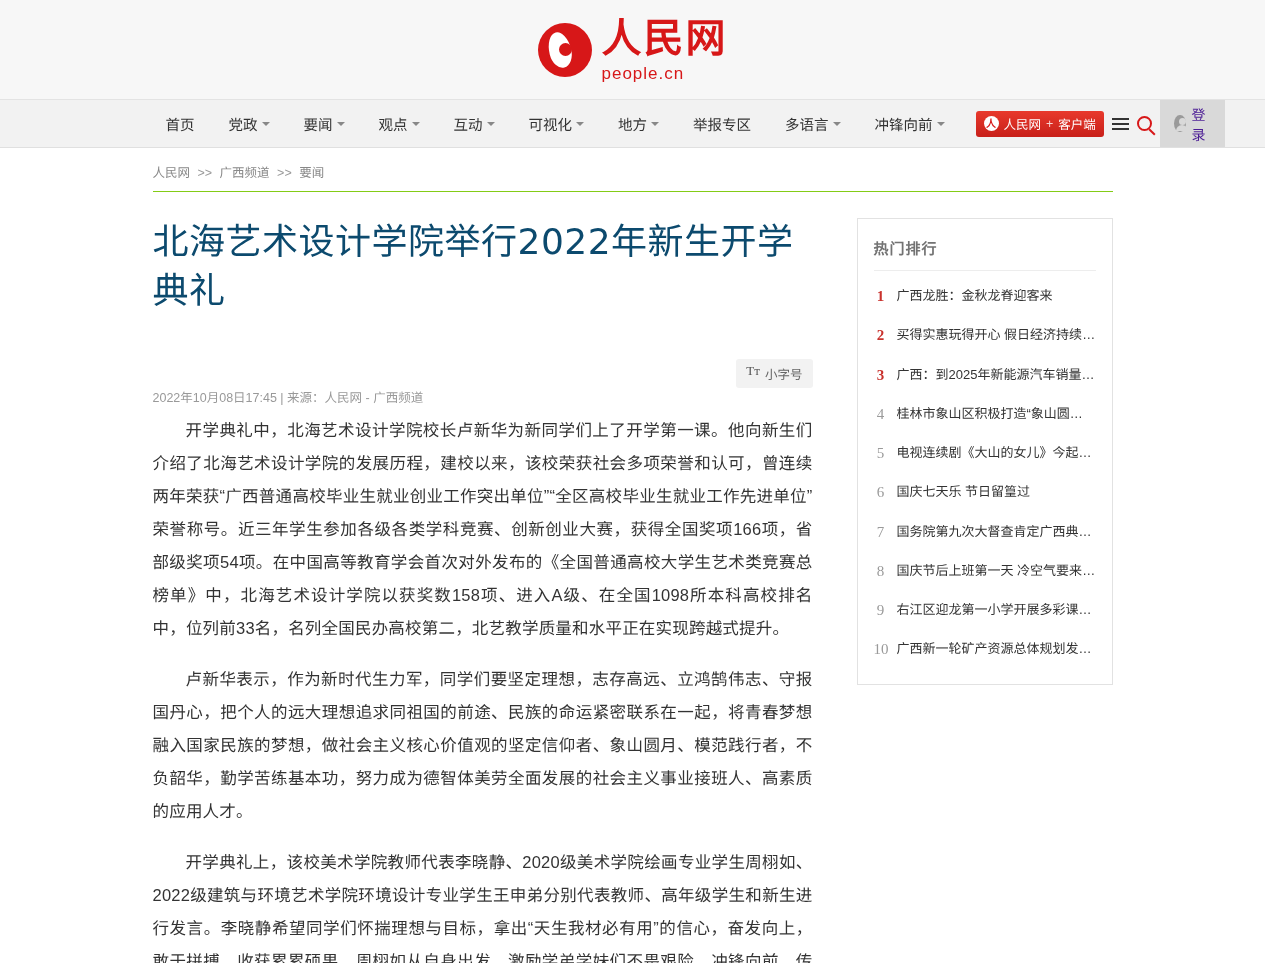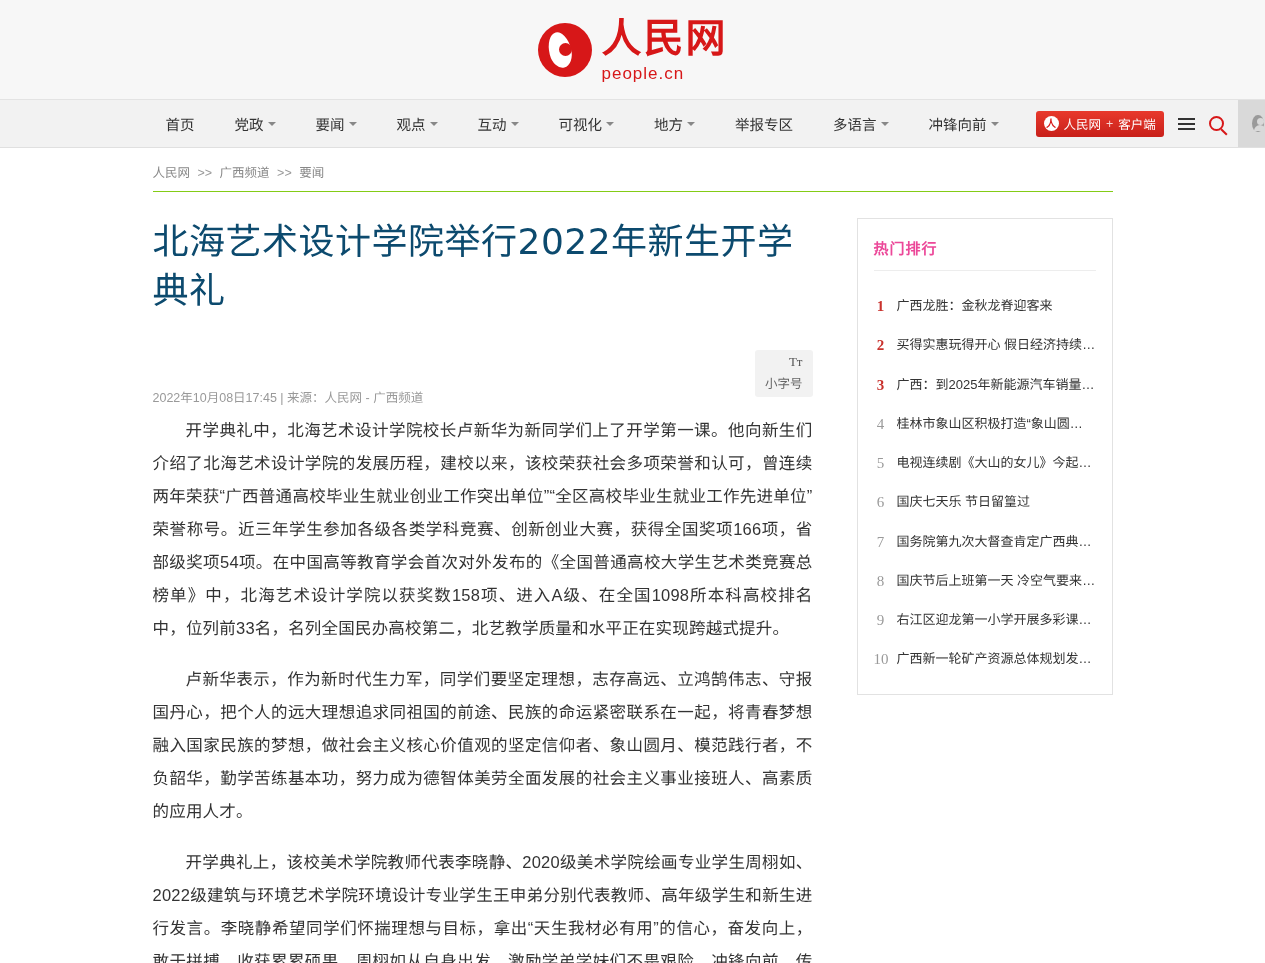--- a/index.html
+++ b/index.html
@@ -73,21 +73,21 @@
     background: #f2f2f2;
     border-bottom: 1px solid #e0e0e0;
     display: flex;
     align-items: stretch;
     justify-content: center;
   }
   .nav-inner {
     width: 960px;
     display: flex;
     align-items: stretch;
-    gap: 14px;
+    gap: 8px;
   }
   .nav-item {
     display: flex;
     align-items: center;
     padding: 0 13px;
     font-size: 14.5px;
     color: #333;
     white-space: nowrap;
     cursor: pointer;
   }
@@ -213,29 +213,28 @@
     justify-content: space-between;
     padding-bottom: 8px;
   }
   .meta {
     font-size: 12.5px;
     color: #999;
     margin-top: 46px;
   }
   .fontsize-btn {
     display: inline-flex;
-    align-items: flex-end;
+    align-items: flex-start;
     gap: 5px;
     background: #f2f2f2;
     border-radius: 3px;
     padding: 5px 10px;
     font-size: 12.5px;
     color: #666;
     cursor: pointer;
-    flex-direction: column;
   }
   .tt-ic {
     font-size: 13px;
     color: #555;
     font-family: "Liberation Serif", serif;
     line-height: 1;
   }
 
   .article p {
     font-size: 16.5px;
@@ -247,25 +246,25 @@
     letter-spacing: .2px;
   }
 
   
   .rank-box {
     border: 1px solid #e2e2e2;
     padding: 18px 16px 14px 16px;
   }
   .rank-title {
     font-size: 15px;
-    color: #ec4899;
+    color: #737373;
     font-weight: 700;
     padding-bottom: 12px;
     border-bottom: 1px solid #ededed;
-    margin-bottom: 16px;
+    margin-bottom: 6px;
     letter-spacing: 1px;
   }
   .rank-item {
     display: flex;
     align-items: flex-start;
     gap: 9px;
     padding: 9px 0;
     font-size: 13px;
     color: #333;
     line-height: 1.5;

